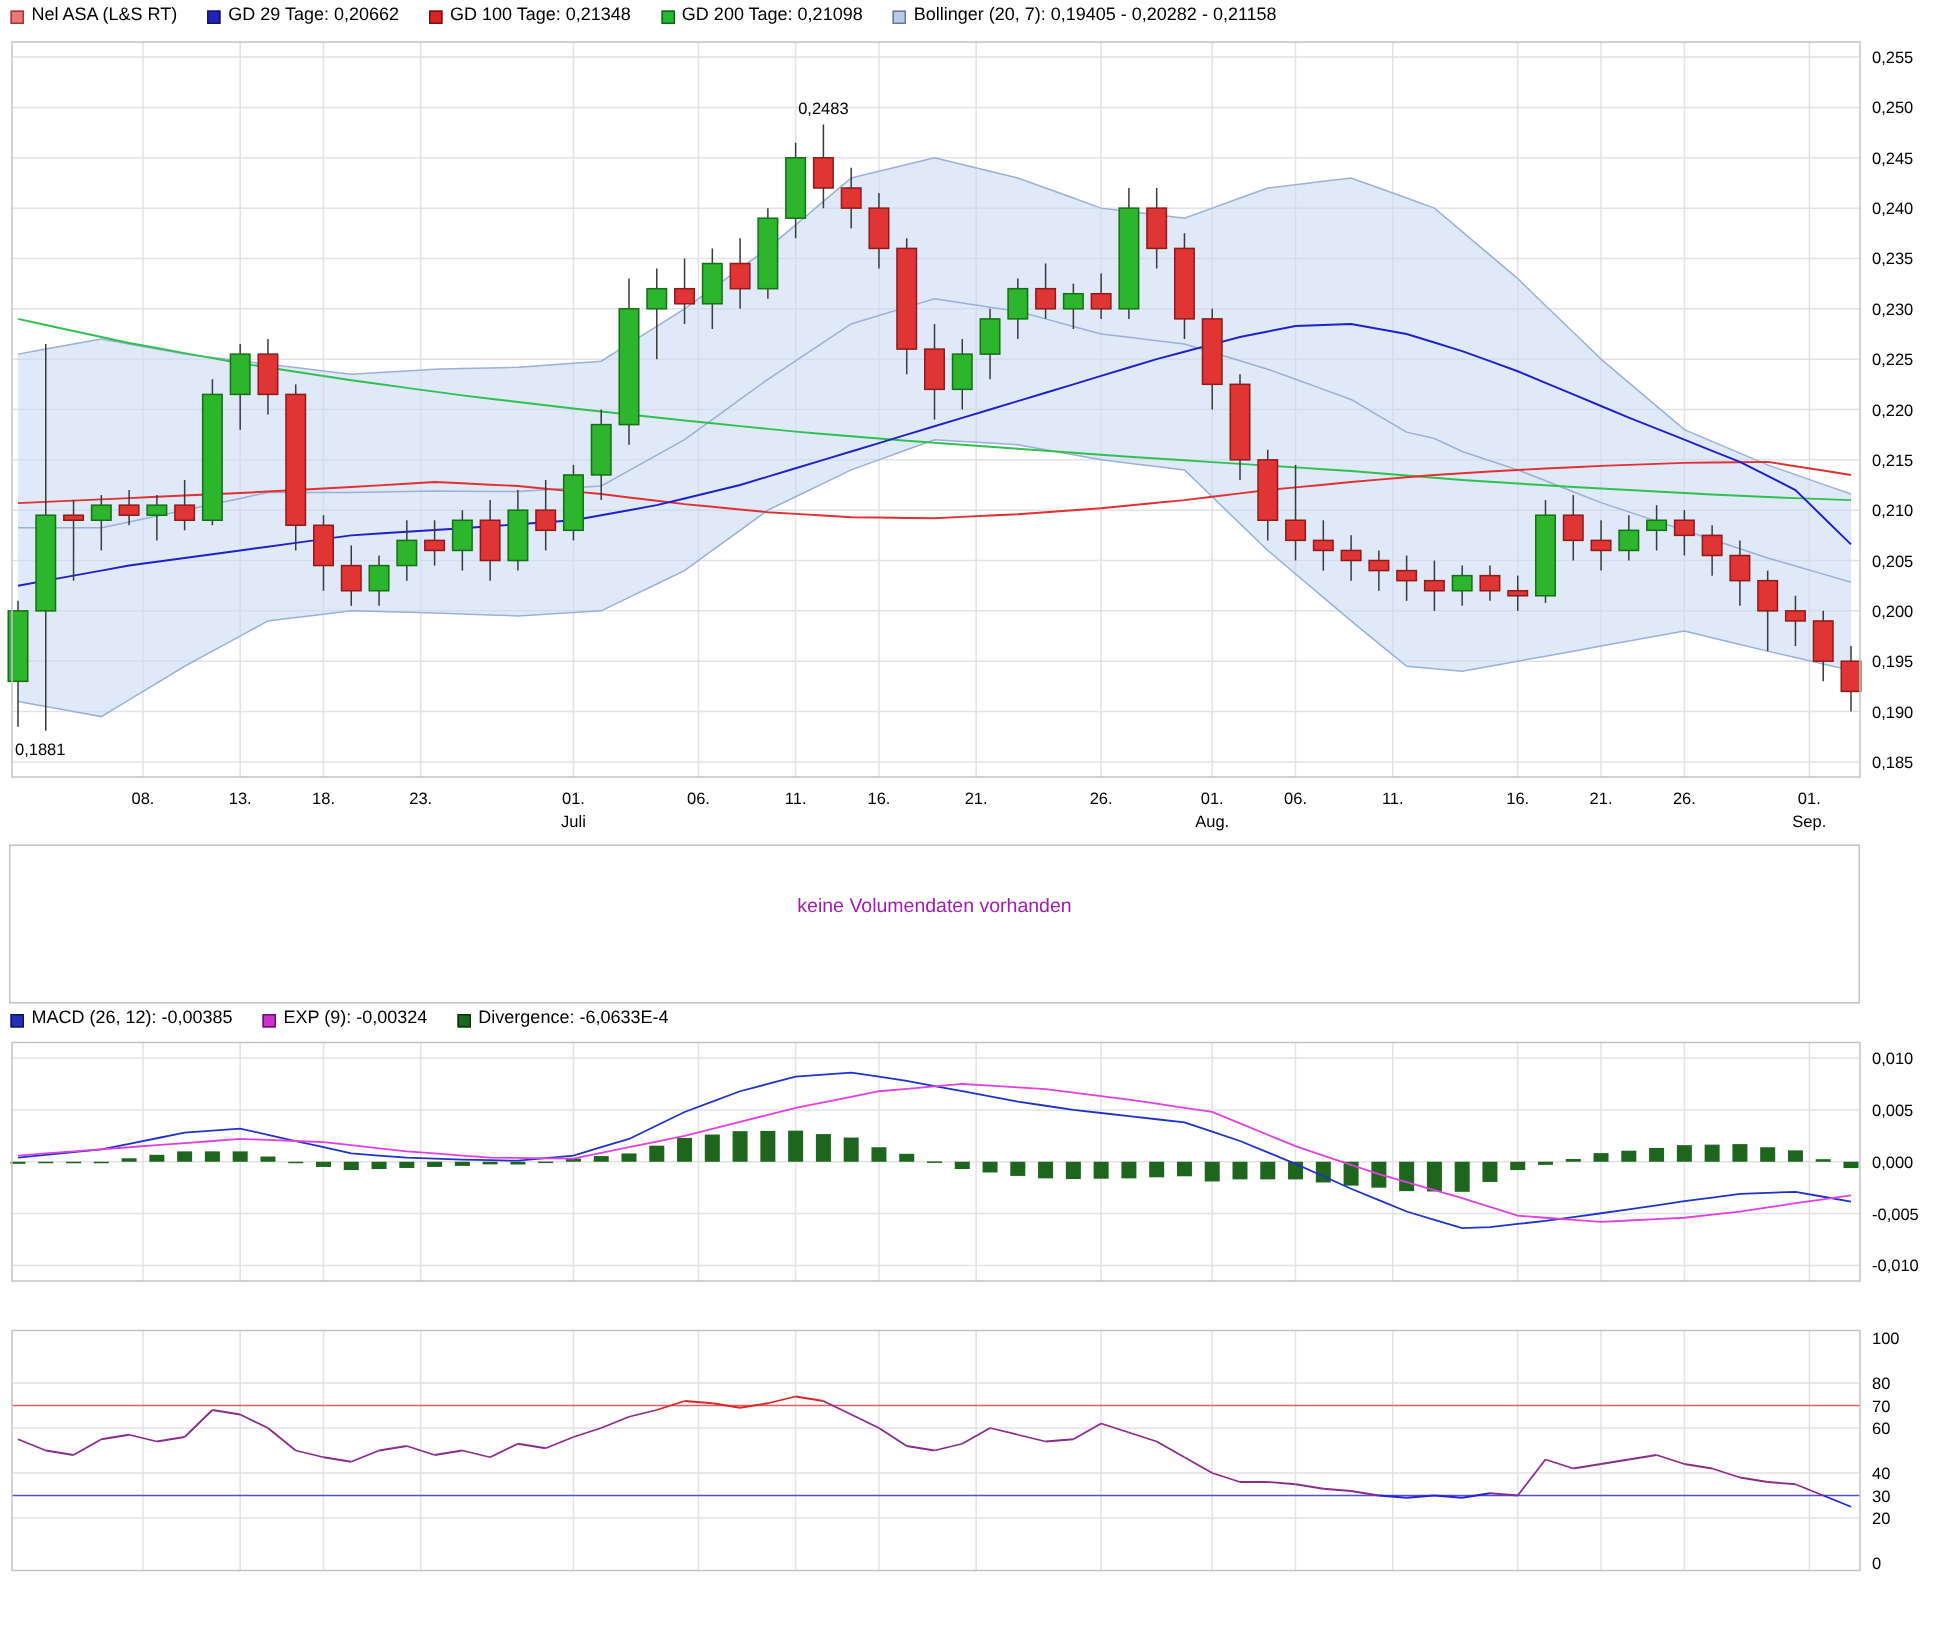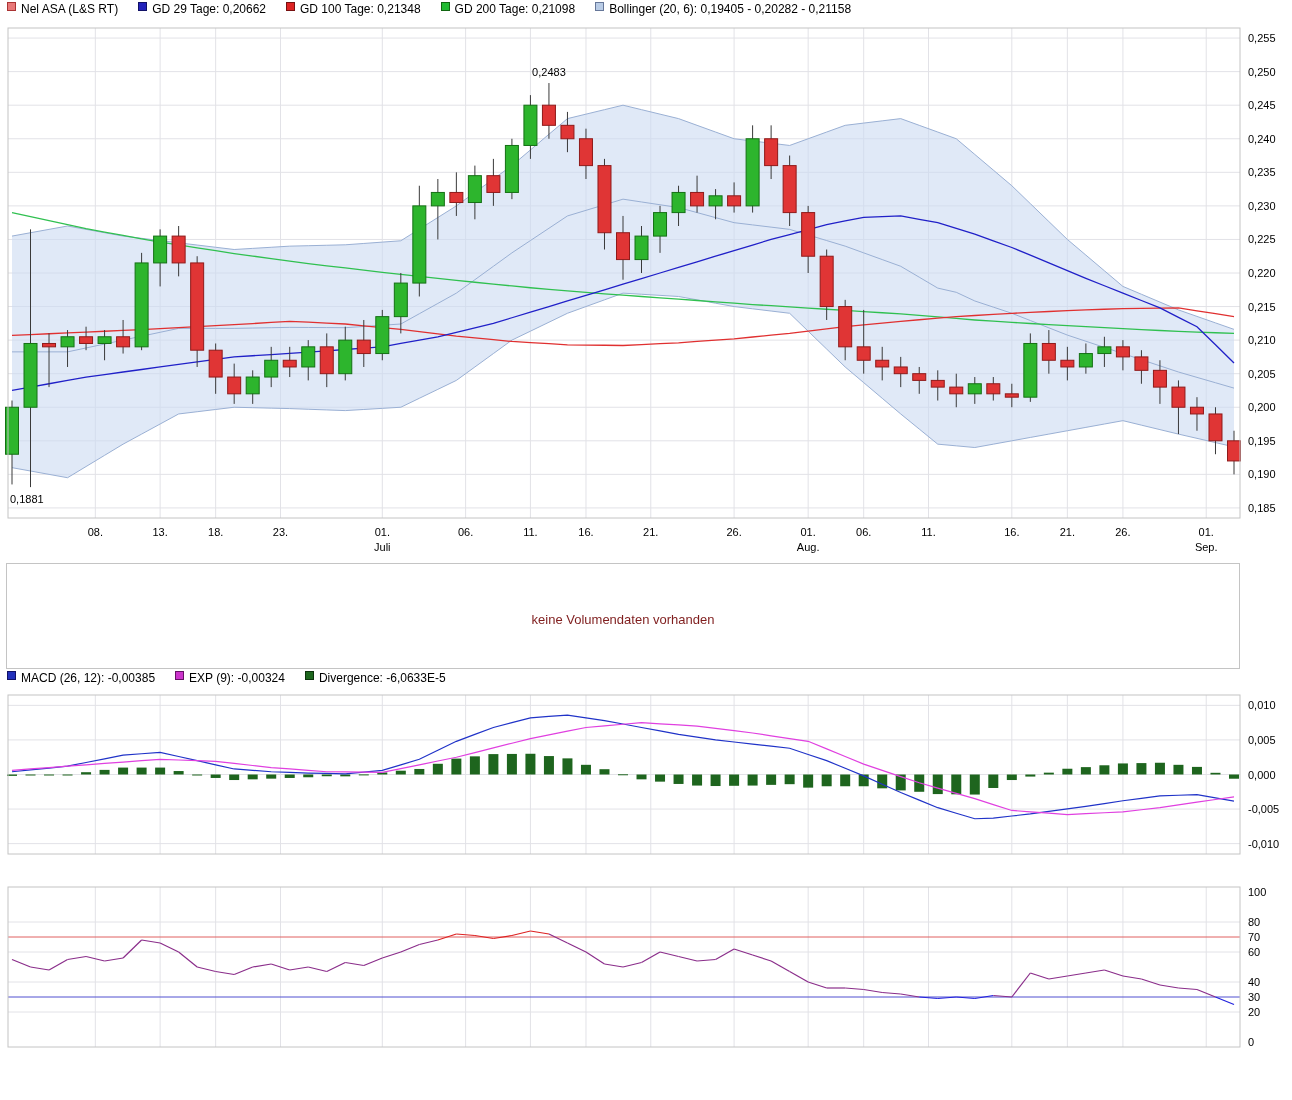--- a/index.html
+++ b/index.html
@@ -6,31 +6,31 @@
   body{
     width:1292px;height:1100px;background:#ffffff;
     font-family:"Liberation Sans","DejaVu Sans",sans-serif;
     overflow:hidden;
   }
   .page{width:1292px;height:1100px;position:relative;background:#fff;}
   .legend-row{
     height:18px;display:flex;align-items:center;gap:20px;
     padding-left:7px;font-size:12px;color:#000;white-space:nowrap;
   }
-  .legend-item{display:inline-flex;align-items:flex-start;gap:5px;}
+  .legend-item{display:inline-flex;align-items:flex-end;gap:5px;}
   .sw{width:9px;height:9px;border:1px solid #444;display:inline-block;box-sizing:border-box;}
   svg{display:block;}
   svg text{font-family:"Liberation Sans","DejaVu Sans",sans-serif;font-size:11px;fill:#000;}
   .volume-box{
     box-sizing:border-box;width:1234px;margin-left:6px;height:106px;
     border:1px solid #c4c4c4;position:relative;background:#fff;
   }
   .volume-msg{
-    position:absolute;top:48px;left:0;width:100%;text-align:center;
-    font-size:13px;color:#7f1d1d;
+    position:absolute;top:32px;left:0;width:100%;text-align:center;
+    font-size:13px;color:#a21caf;
   }
 </style>
 </head>
 <body>
 
 <div class="page">
   <div class="legend-row" id="price-legend">
       <span class="legend-item">
         <span class="sw" style="background: rgb(232, 120, 120); border-color: rgb(170, 51, 51);"></span>
         <span>Nel ASA (L&amp;S RT)</span>
@@ -42,21 +42,21 @@
       <span class="legend-item">
         <span class="sw" style="background: rgb(221, 34, 34); border-color: rgb(119, 17, 17);"></span>
         <span>GD 100 Tage: 0,21348</span>
       </span>
       <span class="legend-item">
         <span class="sw" style="background: rgb(34, 187, 51); border-color: rgb(17, 102, 17);"></span>
         <span>GD 200 Tage: 0,21098</span>
       </span>
       <span class="legend-item">
         <span class="sw" style="background: rgb(185, 204, 230); border-color: rgb(102, 119, 153);"></span>
-        <span>Bollinger (20, 6): 0,19405 - 0,20282 - 0,21158</span>
+        <span>Bollinger (20, 7): 0,19405 - 0,20282 - 0,21158</span>
       </span>
     </div>
   <svg id="price-svg" width="1292" height="545" viewBox="0 0 1292 545">
       <g>
         <line x1="8" x2="1240" y1="20.068493150684937" y2="20.068493150684937" stroke="#e2e2e7"></line>
         <line x1="8" x2="1240" y1="53.6301369863014" y2="53.6301369863014" stroke="#e2e2e7"></line>
         <line x1="8" x2="1240" y1="87.19178082191787" y2="87.19178082191787" stroke="#e2e2e7"></line>
         <line x1="8" x2="1240" y1="120.75342465753434" y2="120.75342465753434" stroke="#e2e2e7"></line>
         <line x1="8" x2="1240" y1="154.3150684931508" y2="154.3150684931508" stroke="#e2e2e7"></line>
         <line x1="8" x2="1240" y1="187.87671232876707" y2="187.87671232876707" stroke="#e2e2e7"></line>
@@ -286,21 +286,21 @@
       <span class="legend-item">
         <span class="sw" style="background: rgb(34, 48, 187); border-color: rgb(17, 17, 102);"></span>
         <span>MACD (26, 12): -0,00385</span>
       </span>
       <span class="legend-item">
         <span class="sw" style="background: rgb(204, 51, 204); border-color: rgb(102, 17, 102);"></span>
         <span>EXP (9): -0,00324</span>
       </span>
       <span class="legend-item">
         <span class="sw" style="background: rgb(29, 103, 29); border-color: rgb(12, 51, 12);"></span>
-        <span>Divergence: -6,0633E-5</span>
+        <span>Divergence: -6,0633E-4</span>
       </span>
     </div>
   <svg id="macd-svg" width="1292" height="192" viewBox="0 0 1292 192">
       <g>
         <line x1="8" x2="1240" y1="18.3695652173913" y2="18.3695652173913" stroke="#e2e2e7"></line>
         <line x1="8" x2="1240" y1="52.93478260869565" y2="52.93478260869565" stroke="#e2e2e7"></line>
         <line x1="8" x2="1240" y1="87.5" y2="87.5" stroke="#e2e2e7"></line>
         <line x1="8" x2="1240" y1="122.06521739130434" y2="122.06521739130434" stroke="#e2e2e7"></line>
         <line x1="8" x2="1240" y1="156.6304347826087" y2="156.6304347826087" stroke="#e2e2e7"></line>
         <line x1="95.31818181818181" x2="95.31818181818181" y1="8" y2="167" stroke="#e2e2e7"></line>

